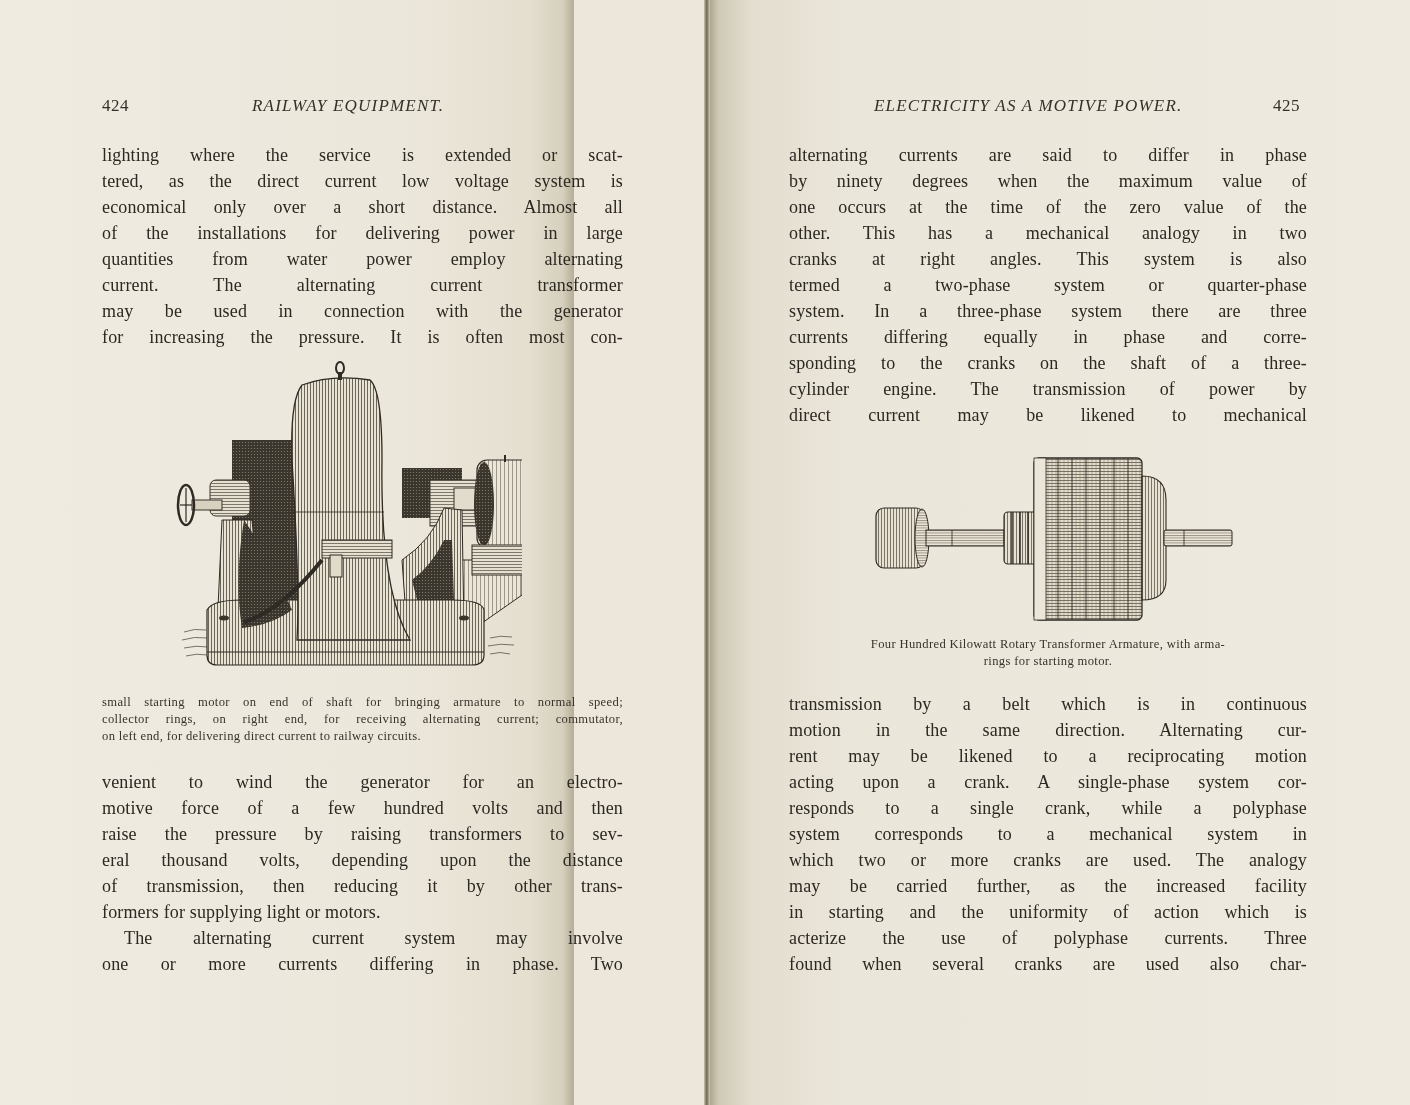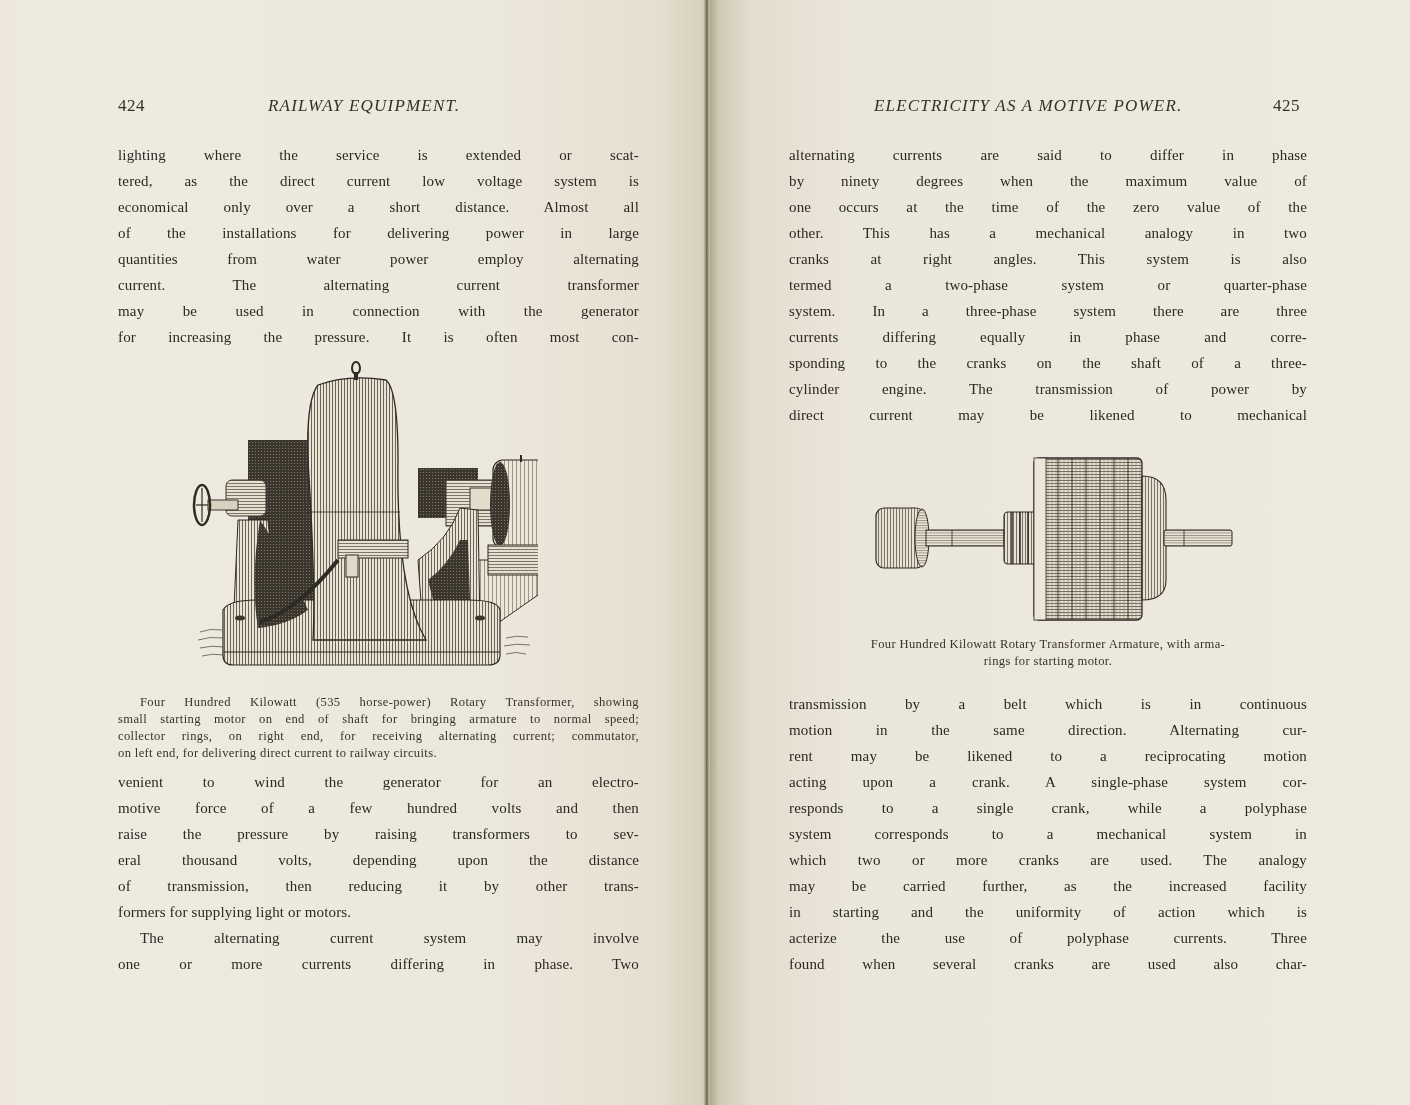--- a/index.html
+++ b/index.html
@@ -7,39 +7,39 @@
     width: 1410px; height: 1105px; overflow: hidden;
     background: #ece7da;
     font-family: "Liberation Serif", "DejaVu Serif", serif;
     color: #2e2a24;
   }
   .spread { position: relative; width: 1410px; height: 1105px; }
   .page {
     position: absolute; top: 0; height: 1105px;
   }
   .page.left {
-    left: 16px; width: 699px;
+    left: 0; width: 574px;
     background: linear-gradient(to right, #efebe1 0%, #ece7db 70%, #e4dfcf 92%, #d6d0bd 98%, #b4ad97 100%);
   }
   .page.right {
     left: 708px; width: 702px;
     background: linear-gradient(to right, #a59f89 0%, #cfc9b5 1.5%, #e2ddce 6%, #ebe6da 20%, #eeeadf 100%);
   }
   .gutter {
     position: absolute; left: 704px; top: 0; width: 6px; height: 1105px;
     background: linear-gradient(to right, #c9c2ac, #6f6853 45%, #8a836d 60%, #d3ccb8);
   }
   .header {
     position: absolute; top: 96px; height: 22px;
     font-size: 17px; letter-spacing: 0.5px; color: #34302a;
   }
   .header .num { position: absolute; font-style: normal; }
   .header .title { position: absolute; font-style: italic; letter-spacing: 1.2px; }
   .body-text {
-    position: absolute; font-size: 15px; line-height: 26px;
+    position: absolute; font-size: 18px; line-height: 26px;
     color: #2c2822; letter-spacing: 0.15px;
   }
   .body-text .line { display: block; white-space: nowrap; text-align: justify; text-align-last: justify; height: 26px; }
   .body-text .line.last { text-align-last: left; }
   .body-text .line.indent { padding-left: 22px; }
   .caption {
     position: absolute; font-size: 12.6px; line-height: 17px; color: #38332b;
     letter-spacing: 0.35px;
   }
   .caption .line { display: block; white-space: nowrap; text-align: justify; text-align-last: justify; }
@@ -138,21 +138,20 @@
 
         <rect x="150" y="180" width="70" height="18" fill="url(#hhatch)" stroke="#2e2a24" stroke-width="1"></rect>
         <rect x="158" y="195" width="12" height="22" fill="#e0dac9" stroke="#2e2a24" stroke-width="1"></rect>
 
         <ellipse cx="168" cy="8" rx="4" ry="6" fill="none" stroke="#2e2a24" stroke-width="2"></ellipse>
         <rect x="166" y="12" width="4" height="8" fill="#2e2a24"></rect>
       </svg>
     </div>
 
     <div class="caption" style="left:102px;top:694px;width:521px;">
-      <span class="line indent">Four Hundred Kilowatt (535 horse-power) Rotary Transformer, showing</span>
       <span class="line">small starting motor on end of shaft for bringing armature to normal speed;</span>
       <span class="line">collector rings, on right end, for receiving alternating current; commutator,</span>
       <span class="line last">on left end, for delivering direct current to railway circuits.</span>
     </div>
 
     <div class="body-text" style="left:102px;top:769px;width:521px;">
       <span class="line">venient to wind the generator for an electro-</span>
       <span class="line">motive force of a few hundred volts and then</span>
       <span class="line">raise the pressure by raising transformers to sev-</span>
       <span class="line">eral thousand volts, depending upon the distance</span>

